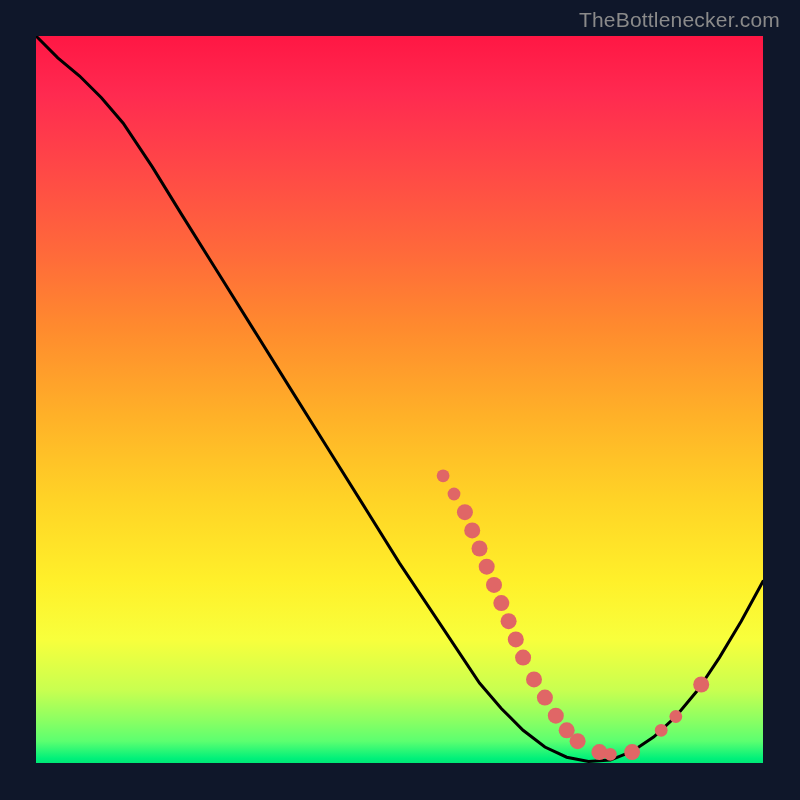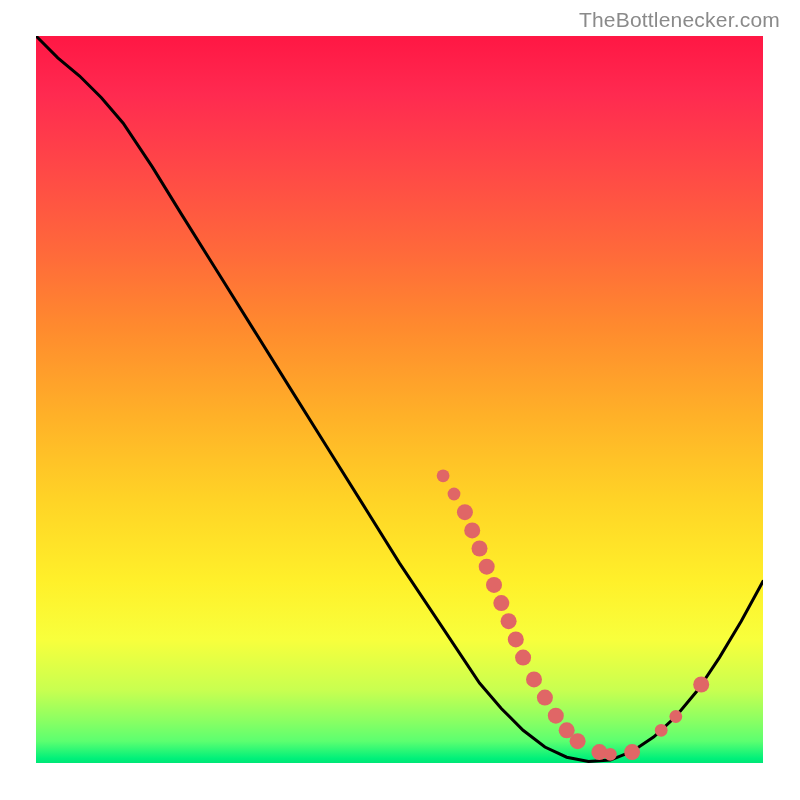--- a/index.html
+++ b/index.html
@@ -7,21 +7,21 @@
     padding: 0;
     width: 800px;
     height: 800px;
     background: #000000;
     overflow: hidden;
   }
   .outer {
     position: relative;
     width: 800px;
     height: 800px;
-    background: #ffffff;
+    background: #0f172a;
   }
   .plot-bg {
     position: absolute;
     left: 36px;
     top: 36px;
     width: 727px;
     height: 727px;
     background: linear-gradient(to bottom,
       #ff1744 0%,
       #ff2a50 8%,

